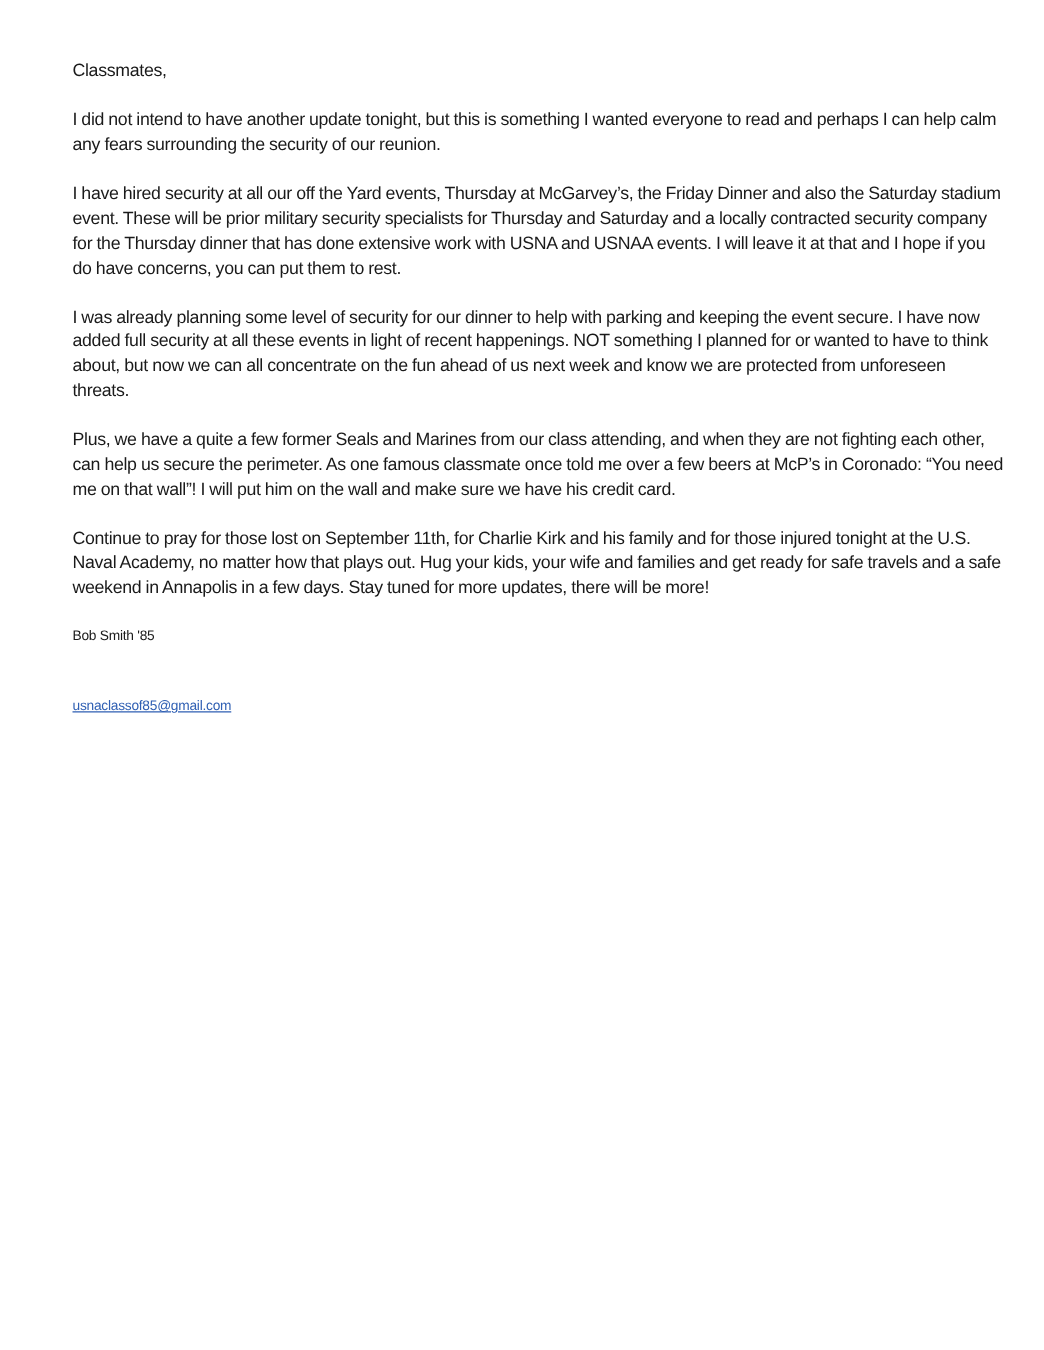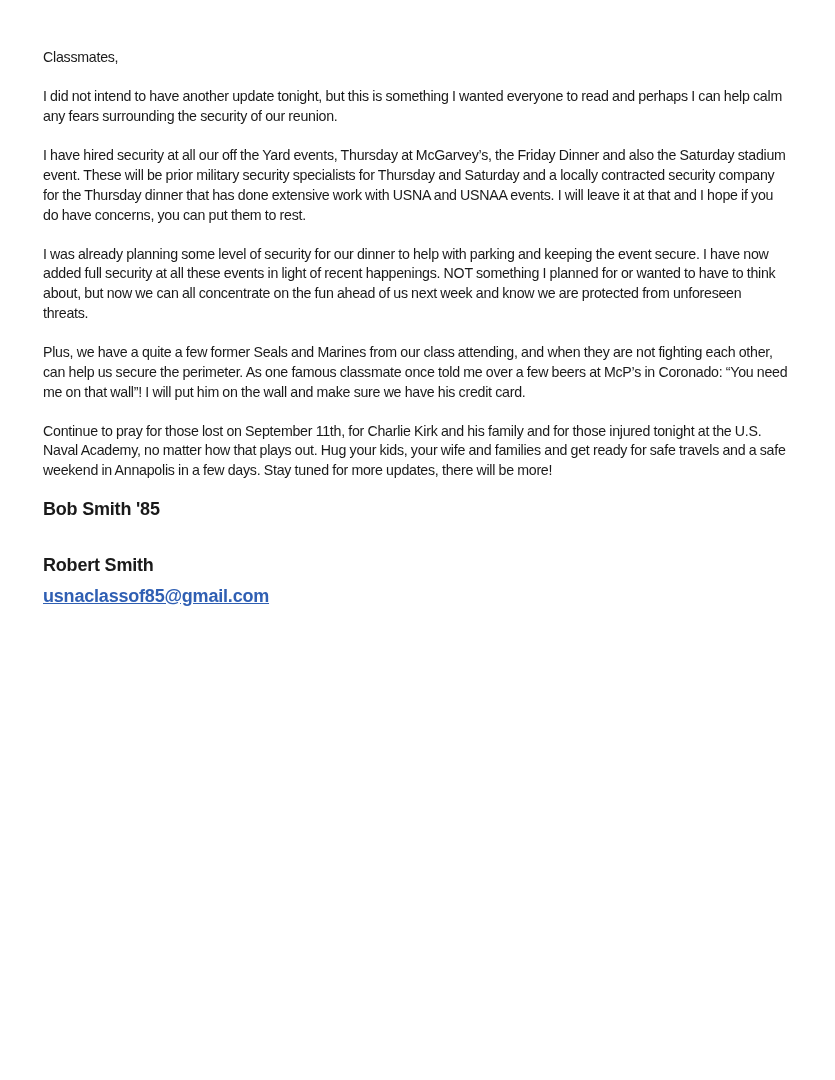--- a/index.html
+++ b/index.html
@@ -10,44 +10,43 @@
     body {
       width: 835px;
       height: 1080px;
       position: relative;
       overflow: hidden;
       color: #1a1a1a;
       font-family: "Liberation Sans", "DejaVu Sans", sans-serif;
     }
     .page {
       position: absolute;
-      left: 43px;
+      left: 58px;
       top: 48px;
       width: 745px;
     }
     .body-text {
       font-size: 14.2px;
       line-height: 19.8px;
       letter-spacing: -0.25px;
       word-spacing: -0.3px;
     }
     .greeting {
       margin: 0 0 19.6px 0;
     }
     .para {
       margin: 0 0 19.2px 0;
     }
     .closing {
       margin: 40px 0 0 0;
     }
     .small-text {
-      font-size: 18px;
+      font-size: 11px;
       line-height: 18.4px;
       letter-spacing: -0.2px;
-      font-weight: bold;
     }
     .sig-name-short {
       margin-top: 17px;
     }
     .sig-block {
       margin-top: 38px;
     }
     .email-link {
       color: #2f5fb3;
       text-decoration: underline;
@@ -67,16 +66,15 @@
     <p class="para">I did not intend to have another update tonight, but this is something I wanted everyone to read and perhaps I can help calm any fears surrounding the security of our reunion.</p>
     <p class="para">I have hired security at all our off the Yard events, Thursday at McGarvey’s, the Friday Dinner and also the Saturday stadium event. These will be prior military security specialists for Thursday and Saturday and a locally contracted security company for the Thursday dinner that has done extensive work with USNA and USNAA events. I will leave it at that and I hope if you do have concerns, you can put them to rest.</p>
     <p class="para">I was already planning some level of security for our dinner to help with parking and keeping the event secure. I have now added full security at all these events in light of recent happenings. NOT something I planned for or wanted to have to think about, but now we can all concentrate on the fun ahead of us next week and know we are protected from unforeseen threats.</p>
     <p class="para">Plus, we have a quite a few former Seals and Marines from our class attending, and when they are not fighting each other, can help us secure the perimeter. As one famous classmate once told me over a few beers at McP’s in Coronado: “You need me on that wall”! I will put him on the wall and make sure we have his credit card.</p>
     <p class="para">Continue to pray for those lost on September 11th, for Charlie Kirk and his family and for those injured tonight at the U.S. Naval Academy, no matter how that plays out. Hug your kids, your wife and families and get ready for safe travels and a safe weekend in Annapolis in a few days. Stay tuned for more updates, there will be more!</p>
   </div>
 
   <div class="small-text sig-name-short">Bob Smith '85</div>
 
   <div class="small-text sig-block">
-    <span class="line">Robert Smith</span>
     <a class="line email-link">usnaclassof85@gmail.com</a>
   </div>
 </div>
 
 </body></html>

